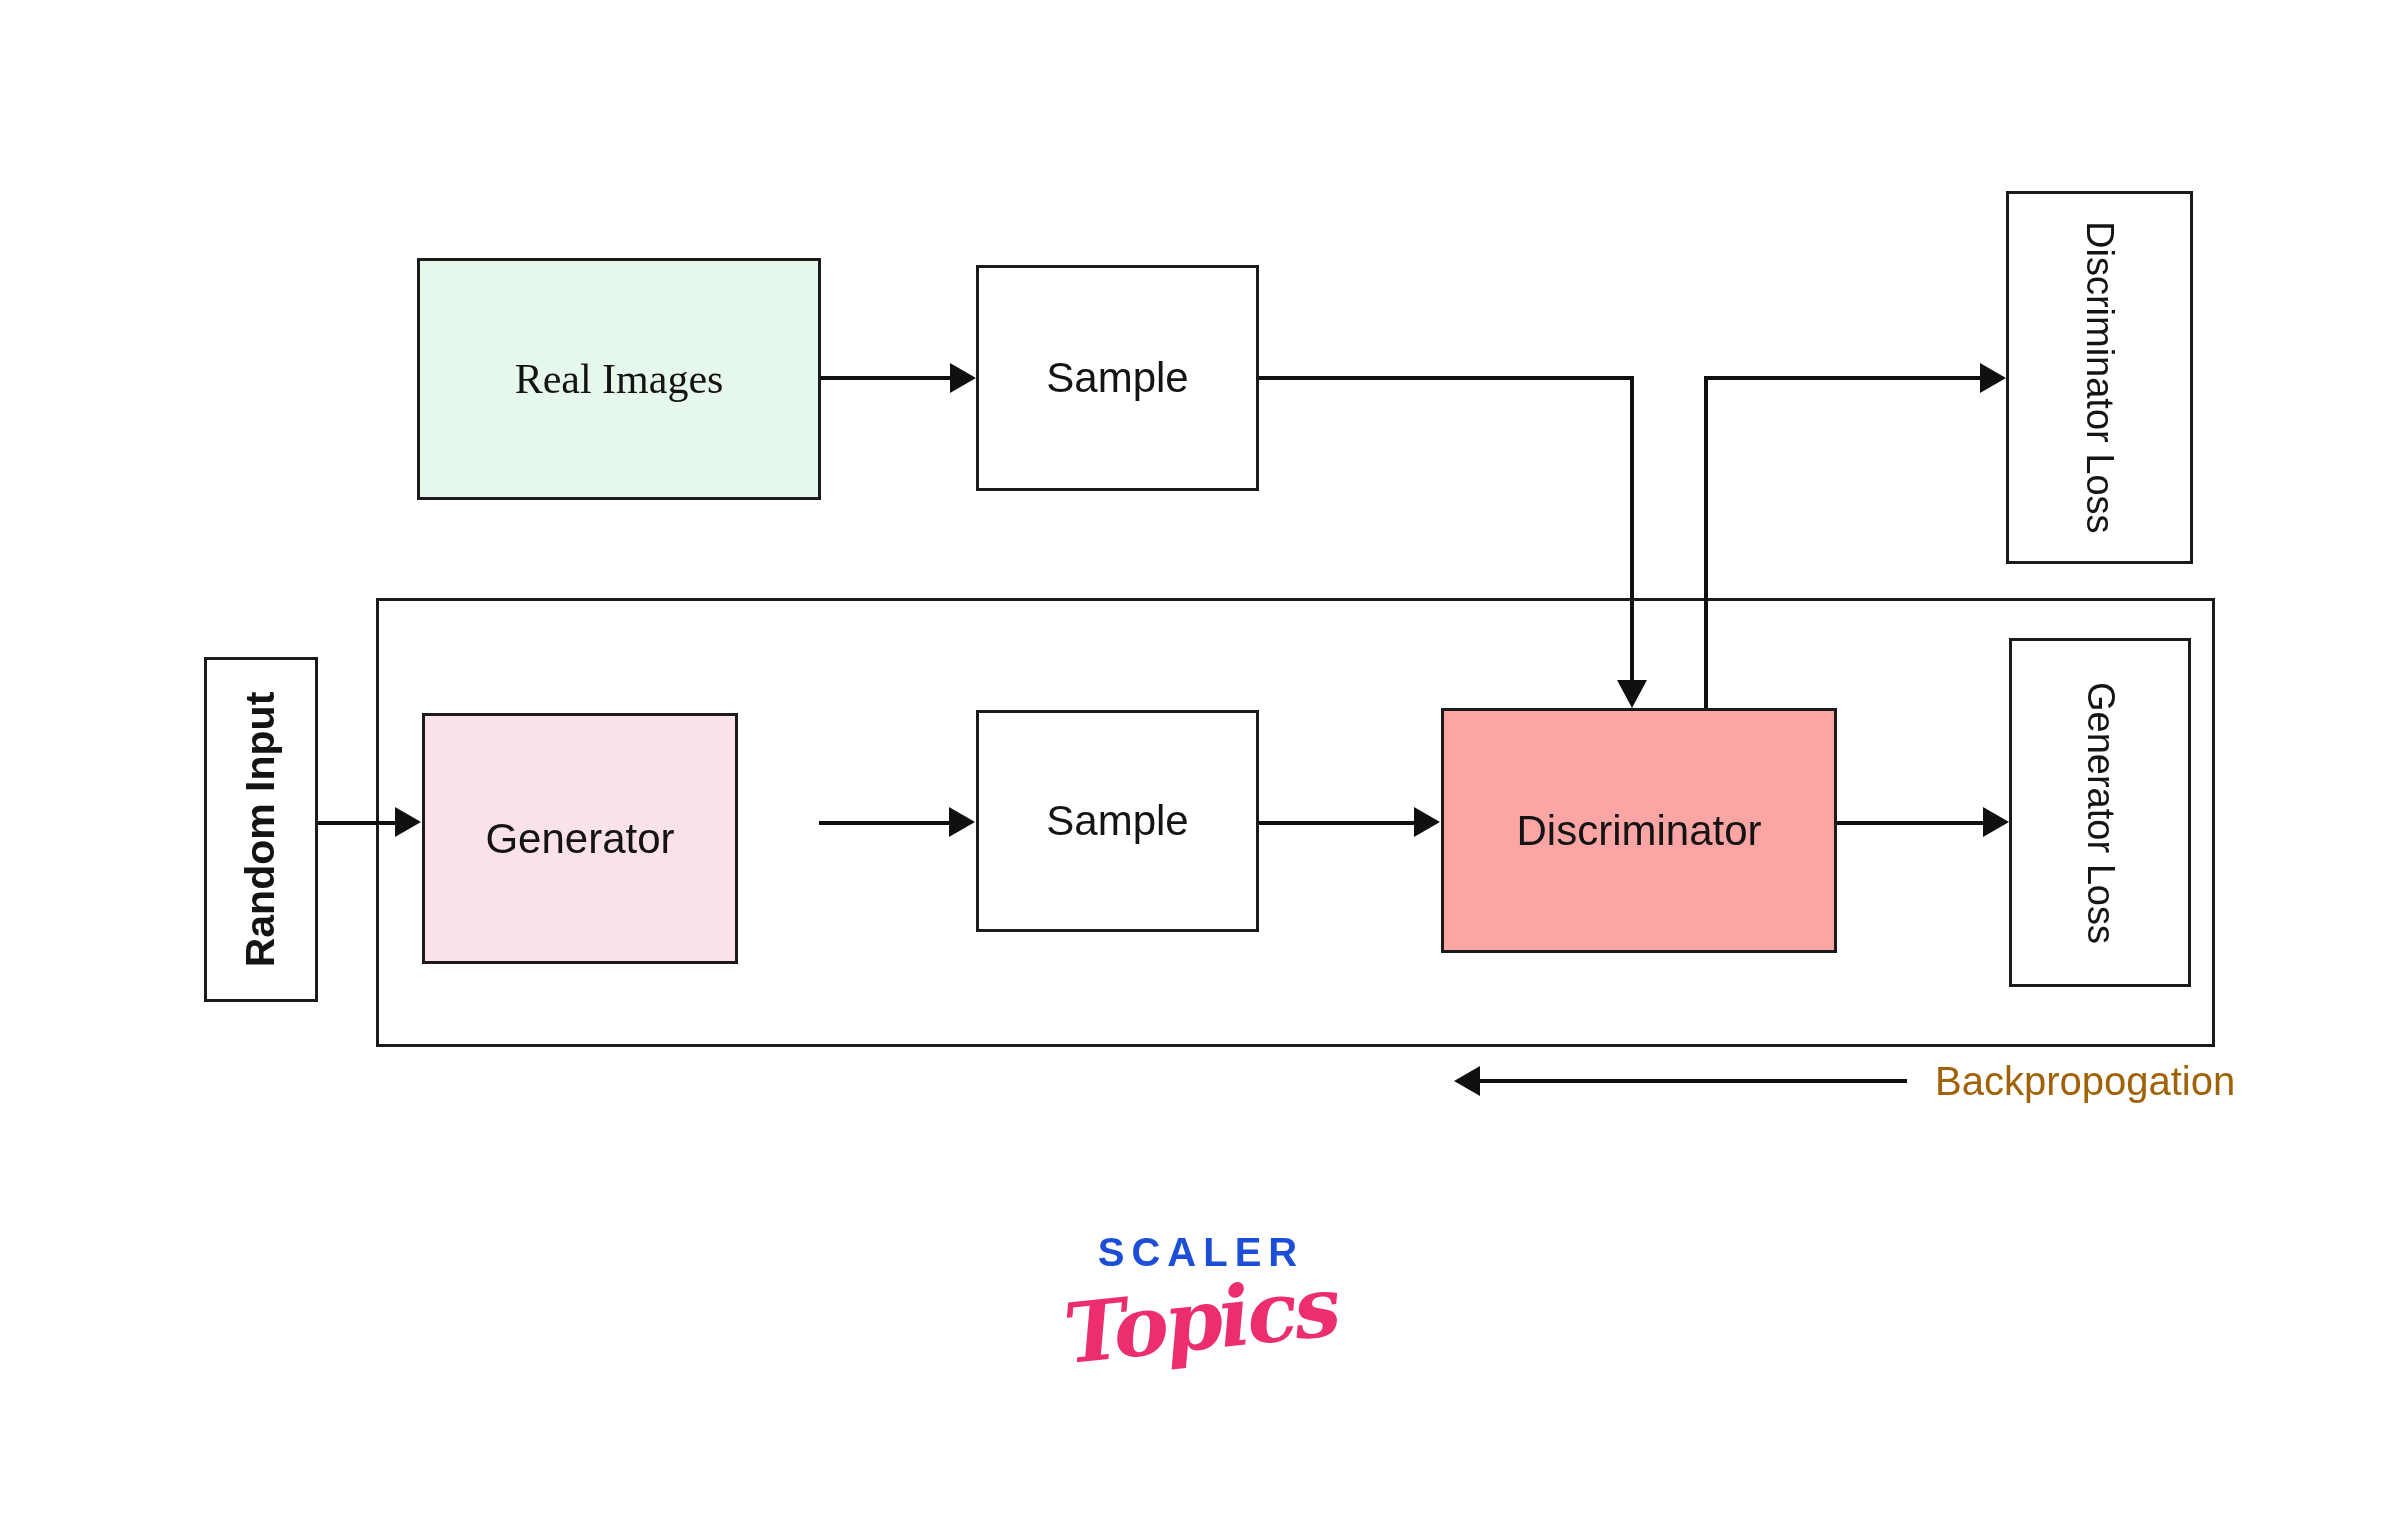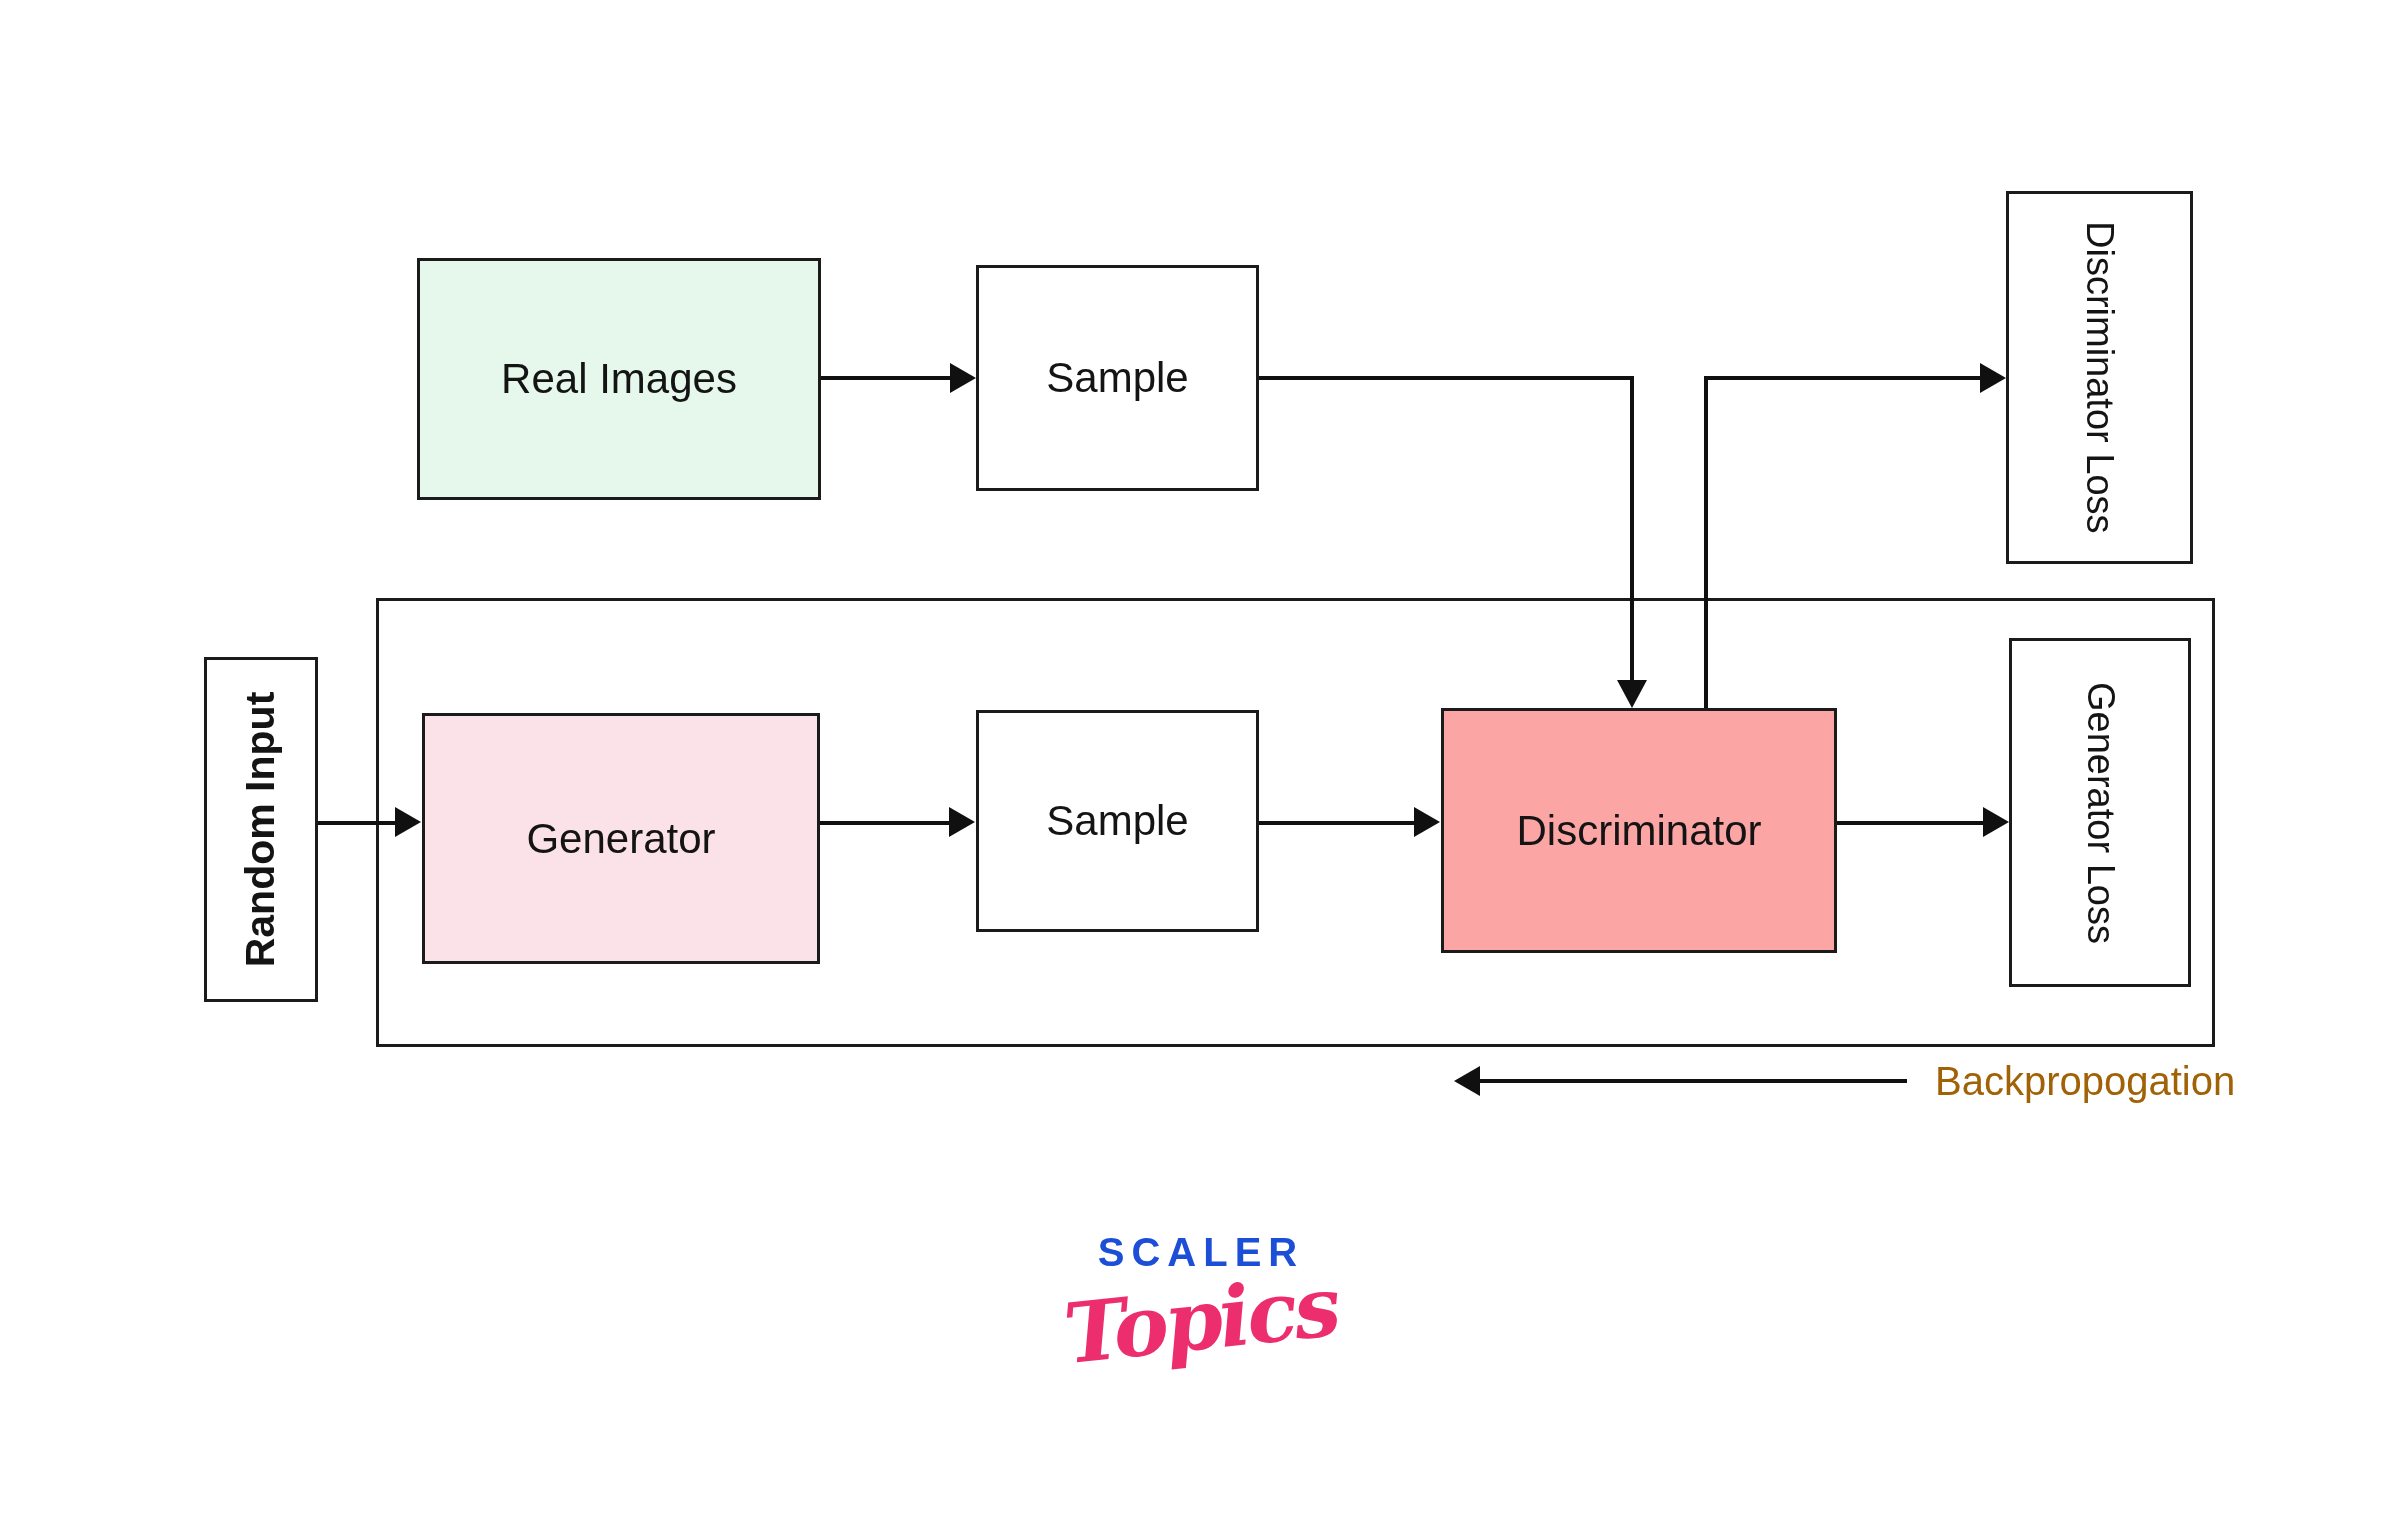--- a/index.html
+++ b/index.html
@@ -22,21 +22,21 @@
     box-sizing: border-box;
     border: 3.5px solid #1b1b1b;
     background: #ffffff;
     display: flex;
     align-items: center;
     justify-content: center;
     font-size: 42px;
     color: #141414;
     text-align: center;
   }
-  .fill-green { background: #e6f8eb; }
+  .fill-green { background: #e6f8eb; font-family: Liberation Serif, serif; }
   .fill-pink  { background: #fbe2e8; }
   .fill-blue  { background: #fca5a5; }
 
   .vtext-down {           
     writing-mode: vertical-rl;
     font-size: 38px;
     white-space: nowrap;
   }
   .rot-up {               
     transform: rotate(-90deg);
@@ -160,21 +160,21 @@
 </div>
 
 <div class="node" style="left:2006px;top:191px;width:187px;height:373px;">
   <span class="vtext-down">Discriminator Loss</span>
 </div>
 
 <div class="node" style="left:204px;top:657px;width:114px;height:345px;">
   <span class="rot-up">Random Input</span>
 </div>
 
-<div class="node fill-pink" style="left:422px;top:713px;width:398px;height:251px;">
+<div class="node fill-pink" style="left:422px;top:713px;width:316px;height:251px;">
   <span>Generator</span>
 </div>
 
 <div class="node" style="left:976px;top:710px;width:283px;height:222px;">
   <span>Sample</span>
 </div>
 
 <div class="node fill-blue" style="left:1441px;top:708px;width:396px;height:245px;">
   <span>Discriminator</span>
 </div>

